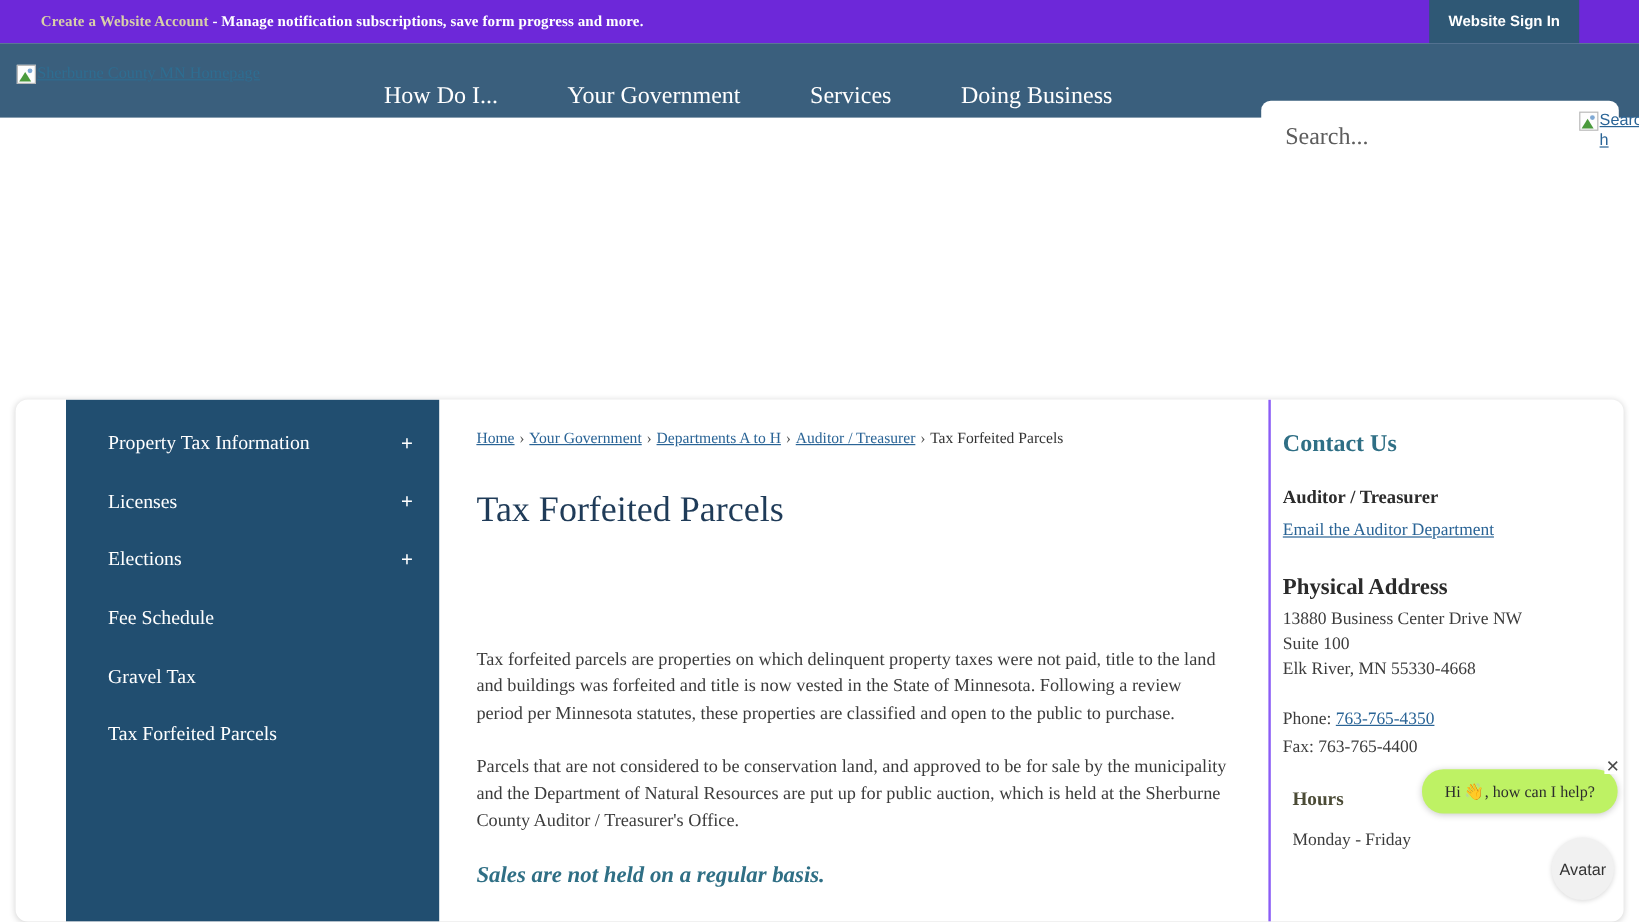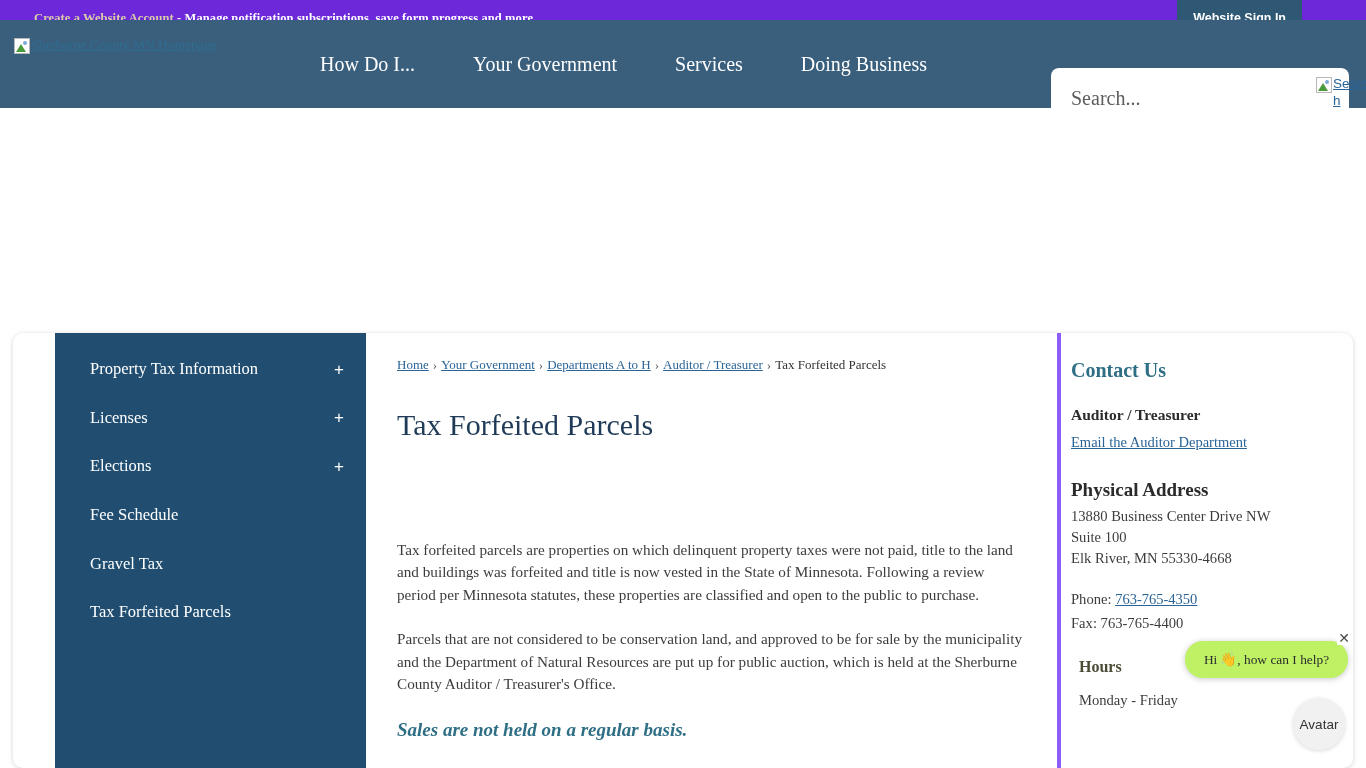--- a/index.html
+++ b/index.html
@@ -31,41 +31,41 @@
   }
   .create-account-link {
     color: #d8cfa8;
     font-weight: bold;
     text-decoration: none;
     cursor: pointer;
   }
   .top-bar-desc { font-weight: bold; }
   .signin-button {
     position: absolute;
-    top: 0; right: 64px;
+    top: 0; right: 50px;
     height: 36px;
     padding: 0 16px;
     background: #2f5875;
     color: #ffffff;
     font-size: 12.5px;
     font-weight: bold;
     font-family: "Liberation Sans", sans-serif;
     display: flex;
     align-items: center;
     justify-content: center;
     cursor: pointer;
     border: none;
   }
 
   
   .site-header {
     position: absolute;
-    top: 20px; left: 0;
+    top: 36px; left: 0;
     width: 1366px;
-    height: 88px;
+    height: 62px;
     background: #3a5f7d;
   }
 
   
   .broken-img {
     display: inline-flex;
     align-items: flex-start;
     gap: 1px;
     text-decoration: none;
   }
@@ -261,21 +261,21 @@
     line-height: 1.3;
     margin-top: 16px;
     font-style: italic;
   }
 
   
   .contact-col {
     width: 296px;
     flex: 0 0 296px;
     padding: 26px 20px 0 10px;
-    border-left: 4px solid #8b5cf6;
+    border-left: 2px solid #8b5cf6;
     position: relative;
   }
   .contact-title {
     font-size: 20px;
     font-weight: bold;
     color: #2f6f85;
     margin-bottom: 24px;
   }
   .contact-name {
     font-size: 15.5px;

